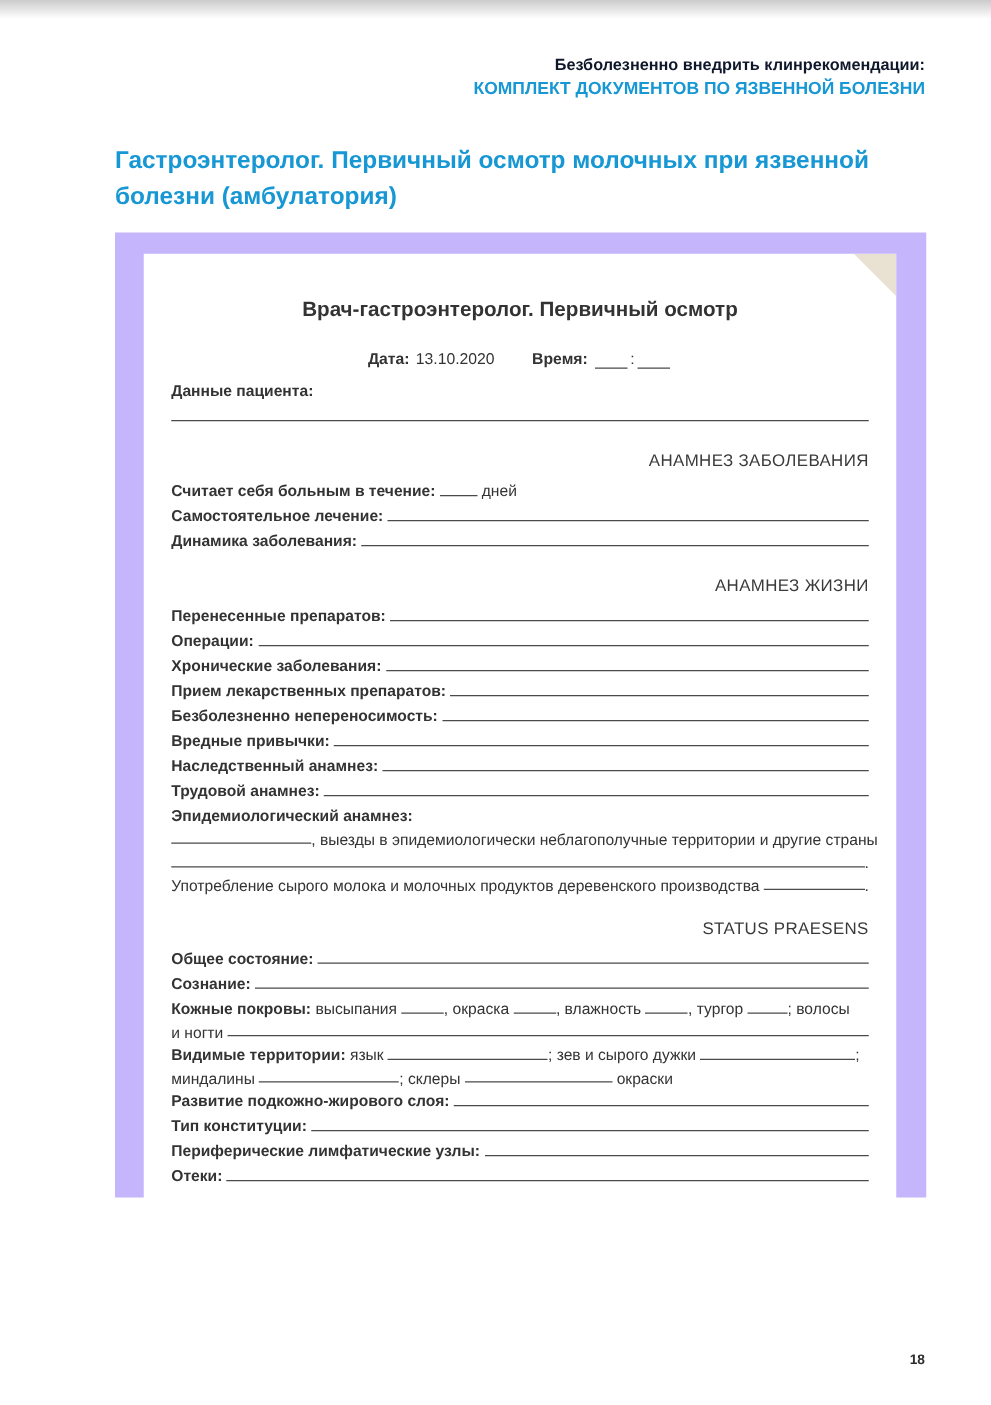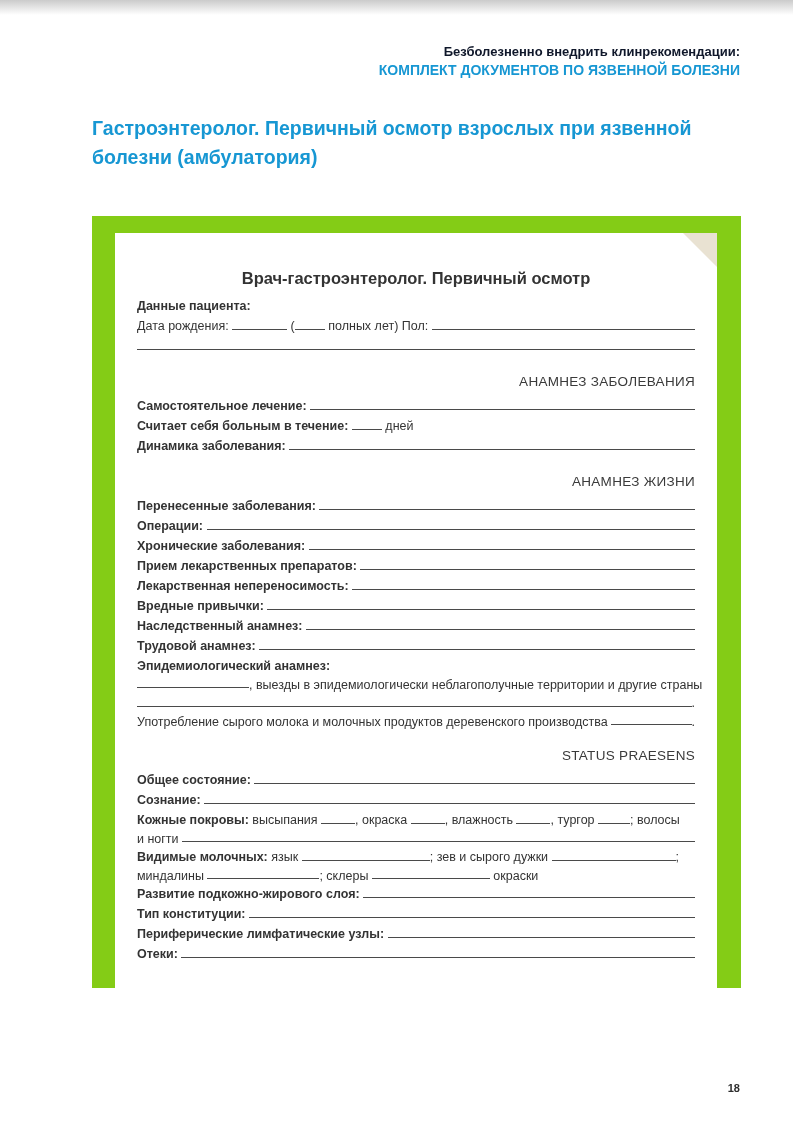--- a/index.html
+++ b/index.html
@@ -11,21 +11,21 @@
     font-family:"Liberation Sans","DejaVu Sans",sans-serif;
   }
   .top-shade { position:absolute; top:0; left:0; width:793px; height:15px;
     background:linear-gradient(#cbcbcb,#ffffff); }
   .doc-header { position:absolute; top:43px; right:53px; text-align:right; }
   .doc-header .l1 { font-weight:bold; font-size:13px; color:#0f172a; line-height:1.35; }
   .doc-header .l2 { font-weight:bold; font-size:14px; color:var(--blue); line-height:1.35; }
   .doc-title { position:absolute; left:92px; top:114px; width:640px;
     font-weight:bold; font-size:19.5px; color:var(--blue); line-height:1.5; }
   .doc-title div { display:block; }
-  .panel { position:absolute; left:92px; top:186px; width:649px; height:772px; background:#84cc16;margin-top:30px; }
+  .panel { position:absolute; left:92px; top:186px; width:649px; height:772px; background:#c4b5fd; }
   .paper { position:absolute; left:23px; top:17px; width:602px; height:825px; background:#ffffff; }
   .fold { position:absolute; top:0; right:0; width:34px; height:34px; background:#e9e2d2;
     clip-path:polygon(0 0,100% 0,100% 100%); }
   .form-inner { position:absolute; top:0; left:0; right:0; bottom:0; padding:36px 22px 0; }
   .form-title { text-align:center; font-weight:bold; font-size:16.5px; color:#333; }
   .date-row { display:flex; justify-content:center; align-items:flex-end; height:20px;
     margin-top:17px; font-size:12.6px; }
   .date-row .val { margin-left:5px; }
   .date-row .spacer { width:30px; }
   .date-row .blank { width:26px; margin:0 2px; }
@@ -45,77 +45,78 @@
 <body>
 
 <div class="top-shade"></div>
 
 <div class="doc-header">
   <div class="l1">Безболезненно внедрить клинрекомендации:</div>
   <div class="l2">КОМПЛЕКТ ДОКУМЕНТОВ ПО ЯЗВЕННОЙ БОЛЕЗНИ</div>
 </div>
 
 <div class="doc-title">
-  <div>Гастроэнтеролог. Первичный осмотр взрослых при язвенной</div>
+  <div>Гастроэнтеролог. Первичный осмотр молочных при язвенной</div>
   <div>болезни (амбулатория)</div>
 </div>
 
 <div class="panel">
   <div class="paper">
     <div class="fold"></div>
     <div class="form-inner">
       <div class="form-title">Врач-гастроэнтеролог. Первичный осмотр</div>
+      <div class="date-row">
+        <span class="txt bold">Дата:</span>
+        <span class="txt val">13.10.2020</span>
+        <span class="spacer"></span>
+        <span class="txt bold">Время:</span>
+        <span class="blank" style="margin-left:6px;"></span>
+        <span class="txt">:</span>
+        <span class="blank"></span>
+      </div>
       <div class="form-body">
           <div class="fline">
             <span class="txt bold">Данные пациента:</span>
           </div>
           <div class="fline">
-            <span class="txt">Дата рождения: </span>
-            <span class="blank" style="width: 55px;"></span>
-            <span class="txt"> (</span>
-            <span class="blank" style="width: 30px;"></span>
-            <span class="txt"> полных лет) Пол: </span>
-            <span class="blank fill"></span>
-          </div>
-          <div class="fline">
             <span class="blank fill"></span>
           </div>
           <div class="sec-heading">АНАМНЕЗ ЗАБОЛЕВАНИЯ</div>
-          <div class="fline">
-            <span class="txt bold">Самостоятельное лечение: </span>
-            <span class="blank fill"></span>
-          </div>
           <div class="fline">
             <span class="txt bold">Считает себя больным в течение: </span>
             <span class="blank" style="width: 30px;"></span>
             <span class="txt"> дней</span>
           </div>
           <div class="fline">
+            <span class="txt bold">Самостоятельное лечение: </span>
+            <span class="blank fill"></span>
+          </div>
+          <div class="fline">
             <span class="txt bold">Динамика заболевания: </span>
             <span class="blank fill"></span>
           </div>
           <div class="sec-heading">АНАМНЕЗ ЖИЗНИ</div>
           <div class="fline">
-            <span class="txt bold">Перенесенные заболевания: </span>
+            <span class="txt bold">Перенесенные препаратов: </span>
             <span class="blank fill"></span>
           </div>
           <div class="fline">
             <span class="txt bold">Операции: </span>
             <span class="blank fill"></span>
           </div>
           <div class="fline">
             <span class="txt bold">Хронические заболевания: </span>
             <span class="blank fill"></span>
           </div>
           <div class="fline">
             <span class="txt bold">Прием лекарственных препаратов: </span>
             <span class="blank fill"></span>
           </div>
           <div class="fline">
-            <span class="txt bold">Лекарственная непереносимость: </span>
+            <span class="txt bold">Безболезненно непереносимость: </span>
             <span class="blank fill"></span>
           </div>
           <div class="fline">
             <span class="txt bold">Вредные привычки: </span>
             <span class="blank fill"></span>
           </div>
           <div class="fline">
             <span class="txt bold">Наследственный анамнез: </span>
             <span class="blank fill"></span>
           </div>
@@ -158,21 +159,21 @@
             <span class="blank" style="width: 34px;"></span>
             <span class="txt">, тургор </span>
             <span class="blank" style="width: 32px;"></span>
             <span class="txt">; волосы</span>
           </div>
           <div class="fline tight">
             <span class="txt">и ногти </span>
             <span class="blank fill"></span>
           </div>
           <div class="fline">
-            <span class="txt bold">Видимые молочных:</span>
+            <span class="txt bold">Видимые территории:</span>
             <span class="txt"> язык </span>
             <span class="blank" style="width: 128px;"></span>
             <span class="txt">; зев и сырого дужки </span>
             <span class="blank" style="width: 124px;"></span>
             <span class="txt">;</span>
           </div>
           <div class="fline tight">
             <span class="txt">миндалины </span>
             <span class="blank" style="width: 112px;"></span>
             <span class="txt">; склеры </span>

